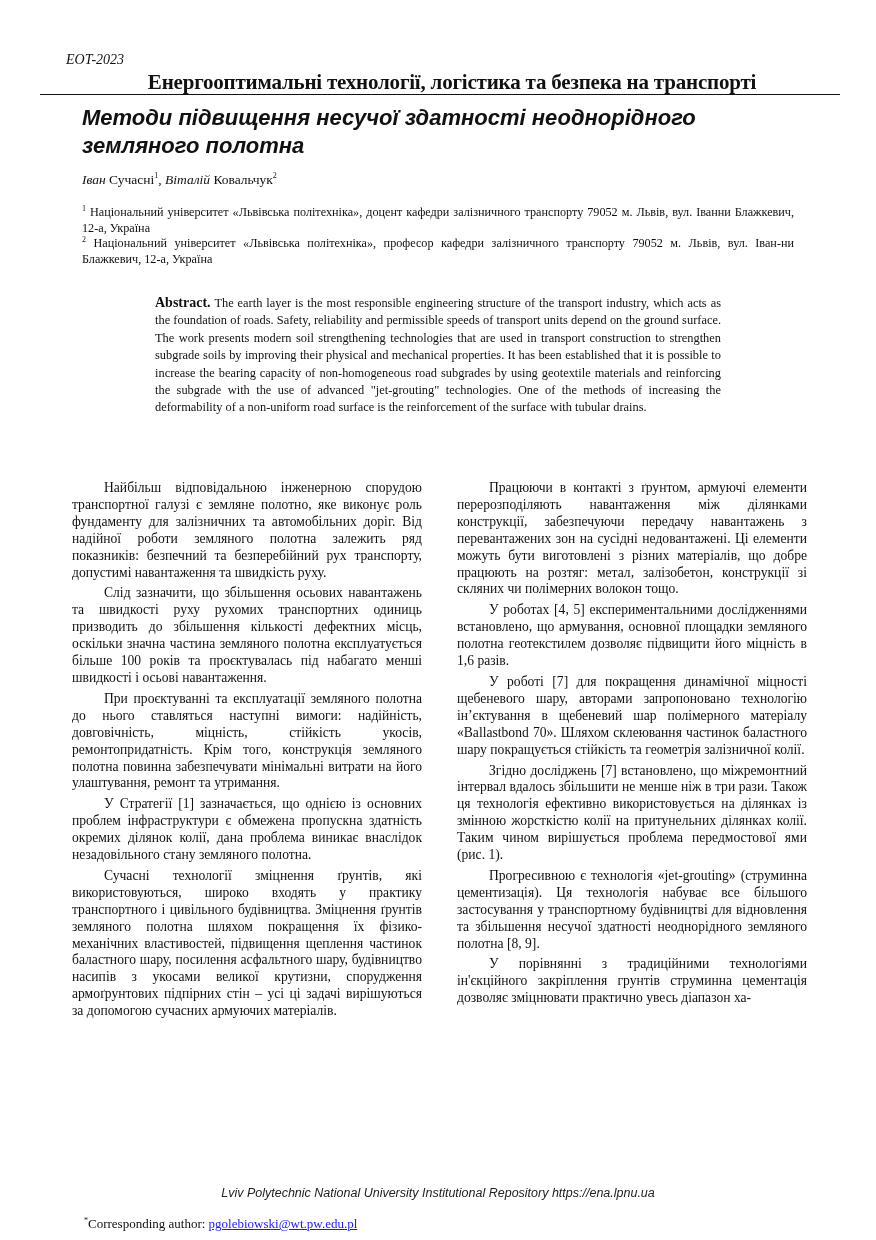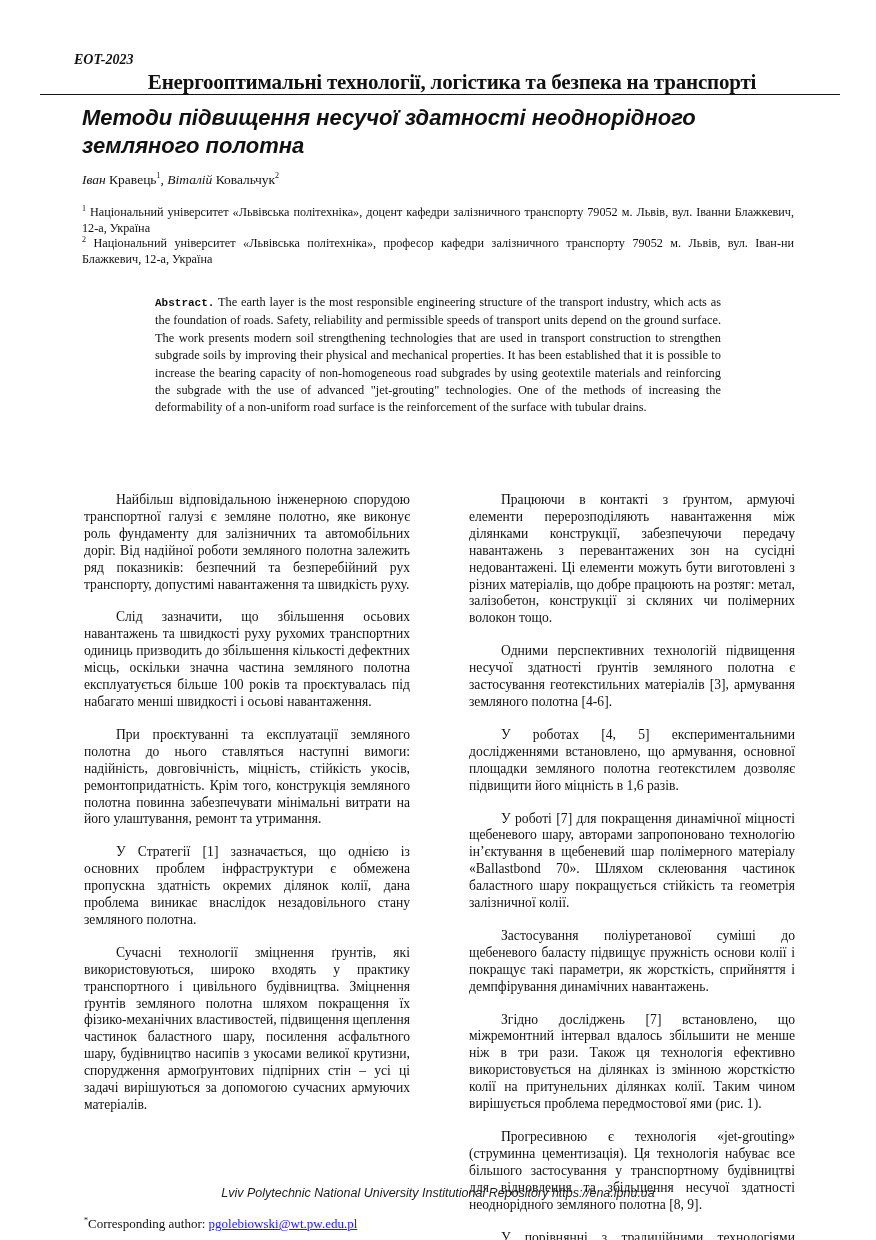--- a/index.html
+++ b/index.html
@@ -1,59 +1,59 @@
 <!DOCTYPE html>
 <html><head>
 <meta charset="utf-8">
 <style>
   html, body { margin:0; padding:0; background:#ffffff; }
   body { width:876px; height:1240px; position:relative; overflow:hidden; color:#111; }
   .serif { font-family: "Liberation Serif", "DejaVu Serif", serif; }
   .sans { font-family: "Liberation Sans", "DejaVu Sans", sans-serif; font-style: italic; }
 
-  .conf-code { position:absolute; left:74px; top:52px; font-size:14px; font-weight:bold; font-style:italic; }
+  .conf-code { position:absolute; left:66px; top:52px; font-size:14px; font-weight:normal; font-style:italic; }
   .journal { position:absolute; left:0; width:876px; top:70px; text-align:center; font-size:21px; font-weight:bold; letter-spacing:-0.2px; }
   .journal span { display:inline-block; margin-left:28px; }
   .rule { position:absolute; left:40px; width:800px; top:94px; border-top:1px solid #111; }
 
   .title { position:absolute; left:82px; top:104px; width:700px; font-size:22px; font-weight:bold; line-height:28px; }
 
   .authors { position:absolute; left:82px; top:171px; font-size:13.5px; }
   .authors sup { font-size:8px; }
   .affil { position:absolute; left:82px; width:712px; font-size:12.2px; line-height:15.5px; text-align:justify; }
   .affil sup { font-size:8px; }
   .aff1 { top:201px; }
   .aff2 { top:232px; }
 
   .abstract { position:absolute; left:155px; top:294px; width:566px; font-size:12.4px; line-height:17.4px; text-align:justify; }
-  .abstract .kw { font-family:Liberation Mono, monospace; font-weight:bold; font-size:11px; }
+  .abstract .kw { font-family:Liberation Serif, serif; font-weight:bold; font-size:14px; }
 
   .col { position:absolute; top:476px; width:358px; font-size:13.6px; line-height:16.9px; }
   .col-left { left:68px; }
   .col-right { left:453px; }
-  .col p { margin:16px; text-indent:32px; text-align:justify; }
+  .col p { margin:4px; text-indent:32px; text-align:justify; }
 
   .footnote { position:absolute; left:84px; top:1216px; font-size:13px; }
   .footnote sup { font-size:8px; }
   .footnote a { color:#1a1aff; text-decoration:underline; }
 
   .repo { position:absolute; left:0; width:876px; top:1186px; text-align:center; font-size:12.5px; color:#222; }
 </style>
 </head>
 <body>
 
 <div class="conf-code serif">EOT-2023</div>
 <div class="journal serif"><span>Енергооптимальні технології, логістика та безпека на транспорті</span></div>
 <div class="rule"></div>
 
 <div class="title sans">Методи підвищення несучої здатності неоднорідного земляного полотна</div>
 
 <div class="authors serif">
   <i>Іван</i>
-  <span>Кравець</span><sup>1</sup><span>, </span>
+  <span>Сучасні</span><sup>1</sup><span>, </span>
   <i>Віталій</i>
   <span>Ковальчук</span><sup>2</sup>
 </div>
 
 <div class="affil aff1 serif"><sup>1</sup> <span>Національний університет «Львівська політехніка», доцент кафедри залізничного транспорту  79052 м. Львів, вул. Іванни Блажкевич, 12-а, Україна</span></div>
 <div class="affil aff2 serif"><sup>2</sup> <span>Національний університет «Львівська політехніка», професор кафедри залізничного транспорту  79052 м. Львів, вул. Іван-ни Блажкевич, 12-а, Україна</span></div>
 
 <div class="abstract serif">
   <span class="kw">Abstract.</span>
   <span>The earth layer is the most responsible engineering structure of the transport industry, which acts as the foundation of roads. Safety, reliability and permissible speeds of transport units depend on the ground surface. The work presents modern soil strengthening technologies that are used in transport construction to strengthen subgrade soils by improving their physical and mechanical properties. It has been established that it is possible to increase the bearing capacity of non-homogeneous road subgrades by using geotextile materials and reinforcing the subgrade with the use of advanced "jet-grouting" technologies. One of the methods of increasing the deformability of a non-uniform road surface is the reinforcement of the surface with tubular drains.</span>
@@ -62,24 +62,22 @@
 <div class="col col-left serif">
   <p>Найбільш відповідальною інженерною спорудою транспортної галузі є земляне полотно, яке виконує роль фундаменту для залізничних та автомобільних доріг. Від надійної роботи земляного полотна залежить ряд показників: безпечний та безперебійний рух транспорту, допустимі навантаження та швидкість руху.</p>
   <p>Слід зазначити, що збільшення осьових навантажень та швидкості руху рухомих транспортних одиниць призводить до збільшення кількості дефектних місць, оскільки значна частина земляного полотна експлуатується більше 100 років та проєктувалась під набагато менші швидкості і осьові навантаження.</p>
   <p>При проєктуванні та експлуатації земляного полотна до нього ставляться наступні вимоги: надійність, довговічність, міцність, стійкість укосів, ремонтопридатність. Крім того, конструкція земляного полотна повинна забезпечувати мінімальні витрати на його улаштування, ремонт та утримання.</p>
   <p>У Стратегії [1] зазначається, що однією із основних проблем інфраструктури є обмежена пропускна здатність окремих ділянок колії, дана проблема виникає внаслідок незадовільного стану земляного полотна.</p>
   <p>Сучасні технології зміцнення ґрунтів, які використовуються, широко входять у практику транспортного і цивільного будівництва. Зміцнення ґрунтів земляного полотна шляхом покращення їх фізико-механічних властивостей, підвищення щеплення частинок баластного шару, посилення асфальтного шару, будівництво насипів з укосами великої крутизни, спорудження армоґрунтових підпірних стін – усі ці задачі вирішуються за допомогою сучасних армуючих матеріалів.</p>
 </div>
 
 <div class="col col-right serif">
   <p>Працюючи в контакті з ґрунтом, армуючі елементи перерозподіляють навантаження між ділянками конструкції, забезпечуючи передачу навантажень з перевантажених зон на сусідні недовантажені. Ці елементи можуть бути виготовлені з різних матеріалів, що добре працюють на розтяг: метал, залізобетон, конструкції зі скляних чи полімерних волокон тощо.</p>
-  <p>Одними перспективних технологій підвищення несучої здатності ґрунтів земляного полотна є застосування геотекстильних матеріалів [3], армування земляного полотна [4-6].</p>
   <p>У роботах [4, 5] експериментальними дослідженнями встановлено, що армування, основної площадки земляного полотна геотекстилем дозволяє підвищити його міцність в 1,6 разів.</p>
   <p>У роботі [7] для покращення динамічної міцності щебеневого шару, авторами запропоновано технологію ін’єктування в щебеневий шар полімерного матеріалу «Ballastbond 70». Шляхом склеювання частинок баластного шару покращується стійкість та геометрія залізничної колії.</p>
-  <p>Застосування поліуретанової суміші до щебеневого баласту підвищує пружність основи колії і покращує такі параметри, як жорсткість, сприйняття і демпфірування динамічних навантажень.</p>
   <p>Згідно досліджень [7] встановлено, що міжремонтний інтервал вдалось збільшити не менше ніж в три рази. Також ця технологія ефективно використовується на ділянках із змінною жорсткістю колії на притунельних ділянках колії. Таким чином вирішується проблема передмостової ями (рис. 1).</p>
   <p>Прогресивною є технологія «jet-grouting» (струминна цементизація). Ця технологія набуває все більшого застосування у транспортному будівництві для відновлення та збільшення несучої здатності неоднорідного земляного полотна [8, 9].</p>
   <p>У порівнянні з традиційними технологіями ін'єкційного закріплення грунтів струминна цементація дозволяє зміцнювати практично увесь діапазон ха-</p>
 </div>
 
 <div class="footnote serif">
   <sup>*</sup><span>Corresponding author: </span><a href="pgolebiowski@wt.pw.edu.pl">pgolebiowski@wt.pw.edu.pl</a>
 </div>
 
 <div class="repo sans">Lviv Polytechnic National University Institutional Repository https://ena.lpnu.ua</div>

